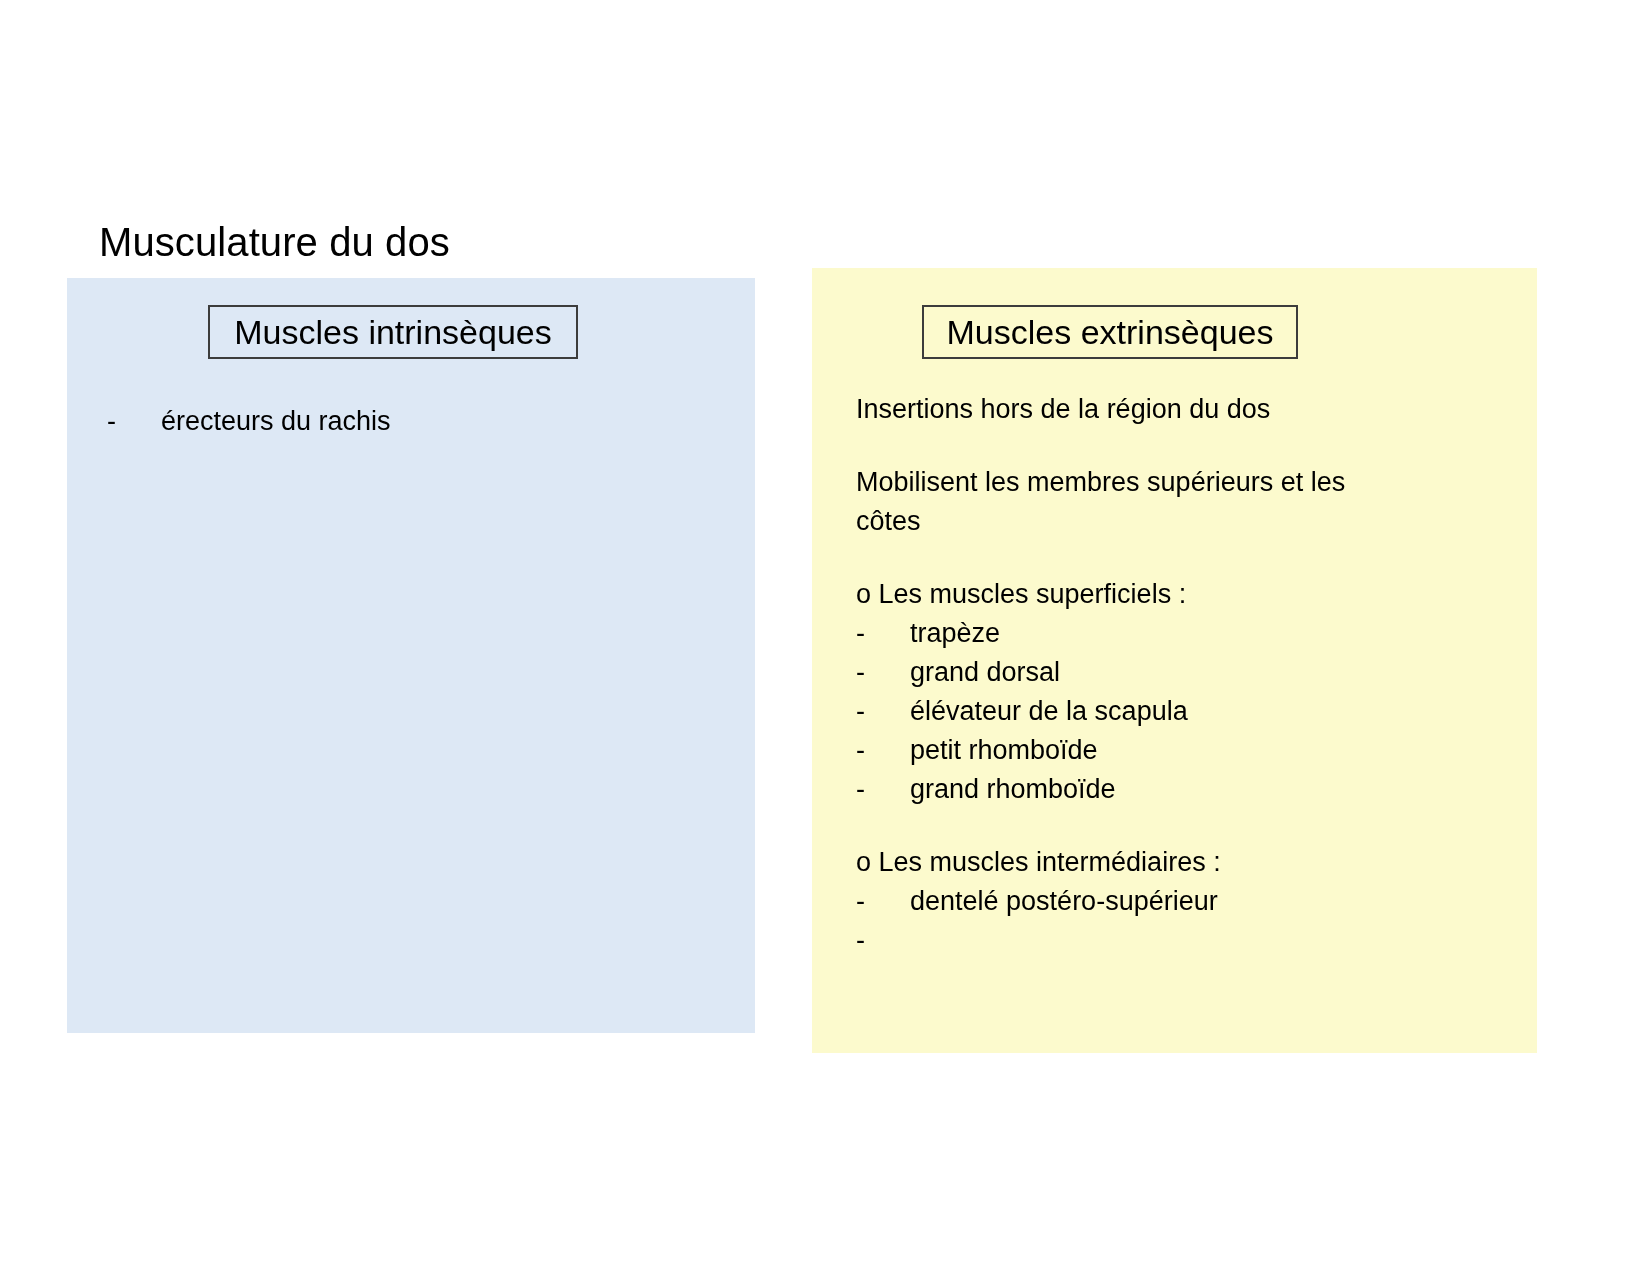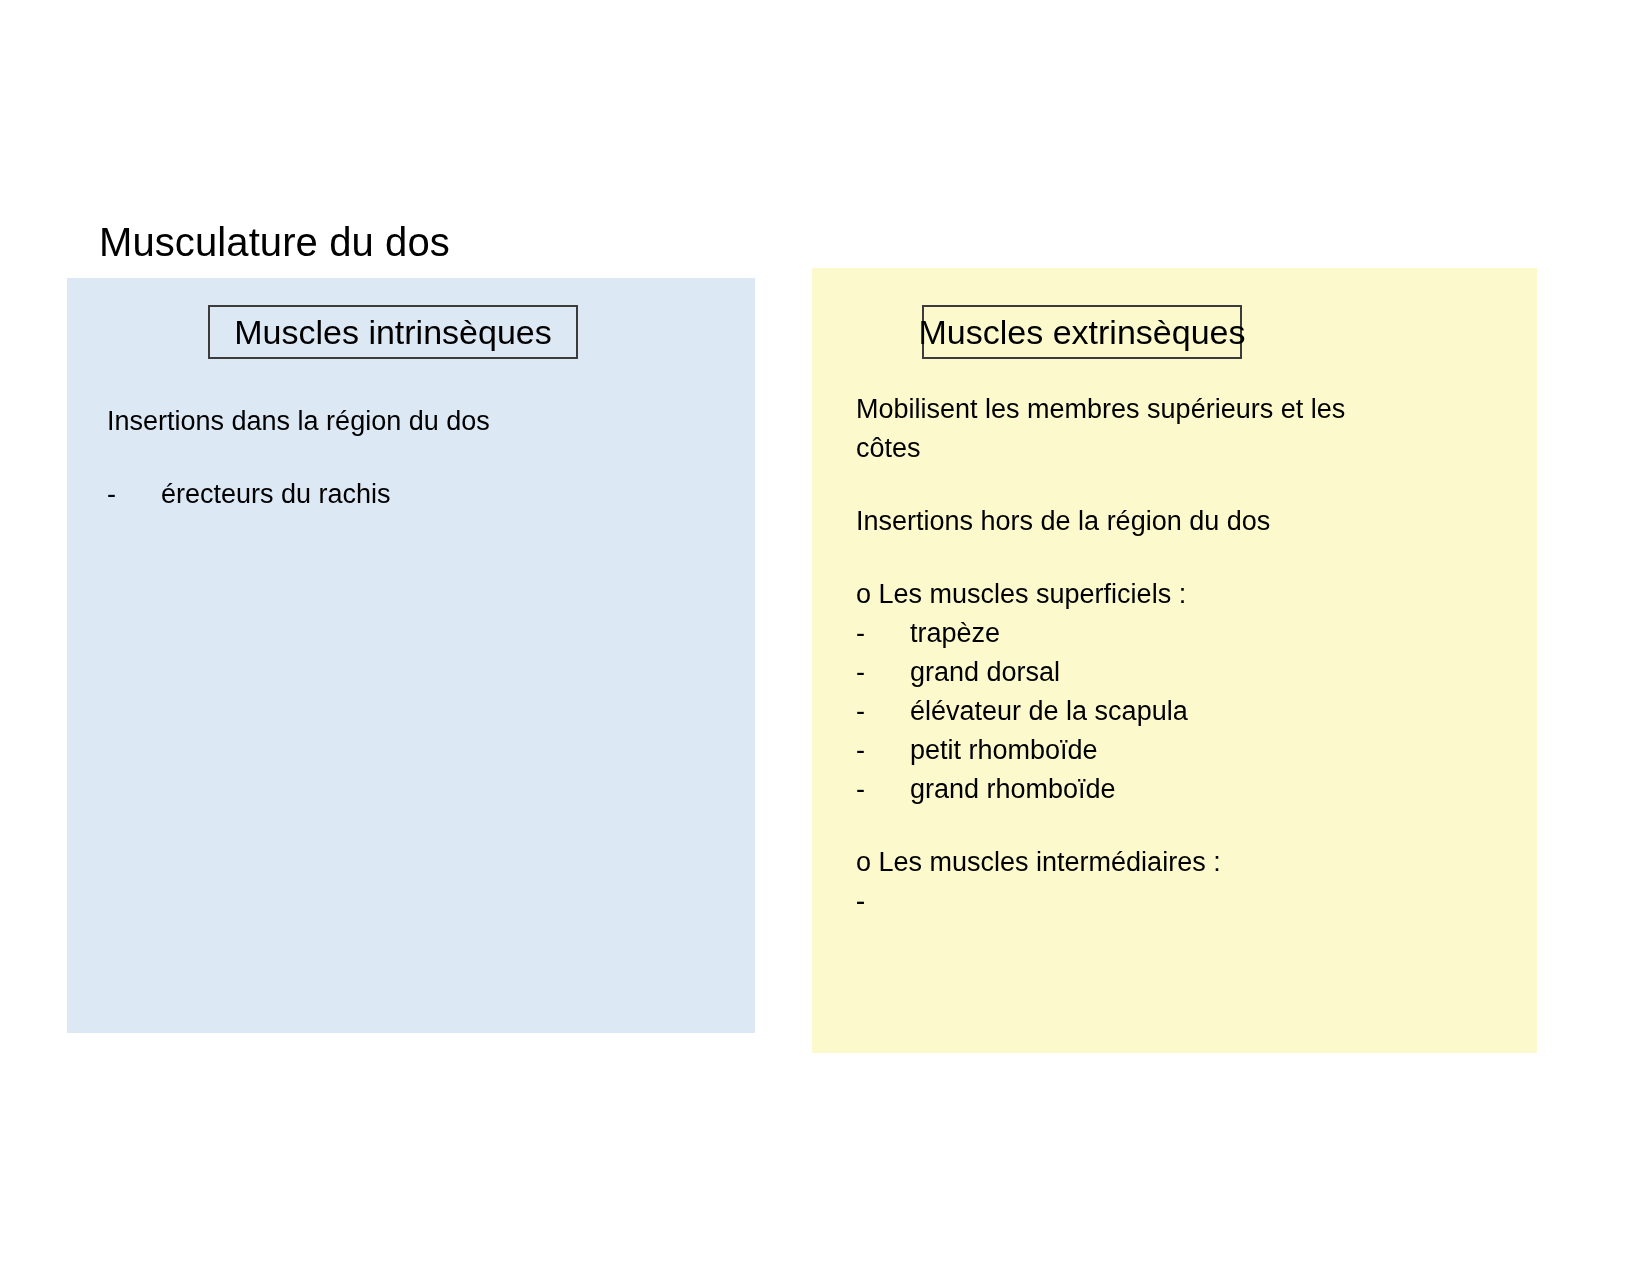--- a/index.html
+++ b/index.html
@@ -75,21 +75,21 @@
   }
   .heading-left {
     left: 208px;
     top: 305px;
     width: 370px;
     height: 54px;
   }
   .heading-right {
     left: 922px;
     top: 305px;
-    width: 320px;
+    width: 376px;
     height: 54px;
   }
 
   
   .body-block {
     position: absolute;
     font-size: 27px;
     line-height: 39px;
     color: #000000;
   }
@@ -142,41 +142,40 @@
 
   <div class="slide-title">Musculature du dos</div>
 
   <div class="panel panel-left"></div>
 
   <div class="heading-box heading-left">
     <span class="heading-text">Muscles intrinsèques</span>
   </div>
 
   <div class="body-block body-left">
-    <p class="para">Insertions dans la région du dos</p>
 
     <div class="group">
       <ul class="dash-list">
         <li>
           <span class="dash">-</span>
           <span>érecteurs du rachis</span>
         </li>
       </ul>
     </div>
   </div>
 
   <div class="panel panel-right"></div>
 
   <div class="heading-box heading-right">
     <span class="heading-text">Muscles extrinsèques</span>
   </div>
 
   <div class="body-block body-right">
+    <p class="para">Insertions hors de la région du dos</p>
     <p class="para">Mobilisent les membres supérieurs et les côtes</p>
-    <p class="para">Insertions hors de la région du dos</p>
 
     <div class="group">
       <p class="group-title">o Les muscles superficiels :</p>
       <ul class="dash-list">
         <li>
           <span class="dash">-</span>
           <span>trapèze</span>
         </li>
         <li>
           <span class="dash">-</span>
@@ -195,20 +194,21 @@
           <span>grand rhomboïde</span>
         </li>
       </ul>
     </div>
 
     <div class="group">
       <p class="group-title">o Les muscles intermédiaires :</p>
       <ul class="dash-list">
         <li>
           <span class="dash">-</span>
+          <span>dentelé postéro-supérieur</span>
         </li>
         <li>
           <span class="dash">-</span>
         </li>
       </ul>
     </div>
   </div>
 
 </div>
 

